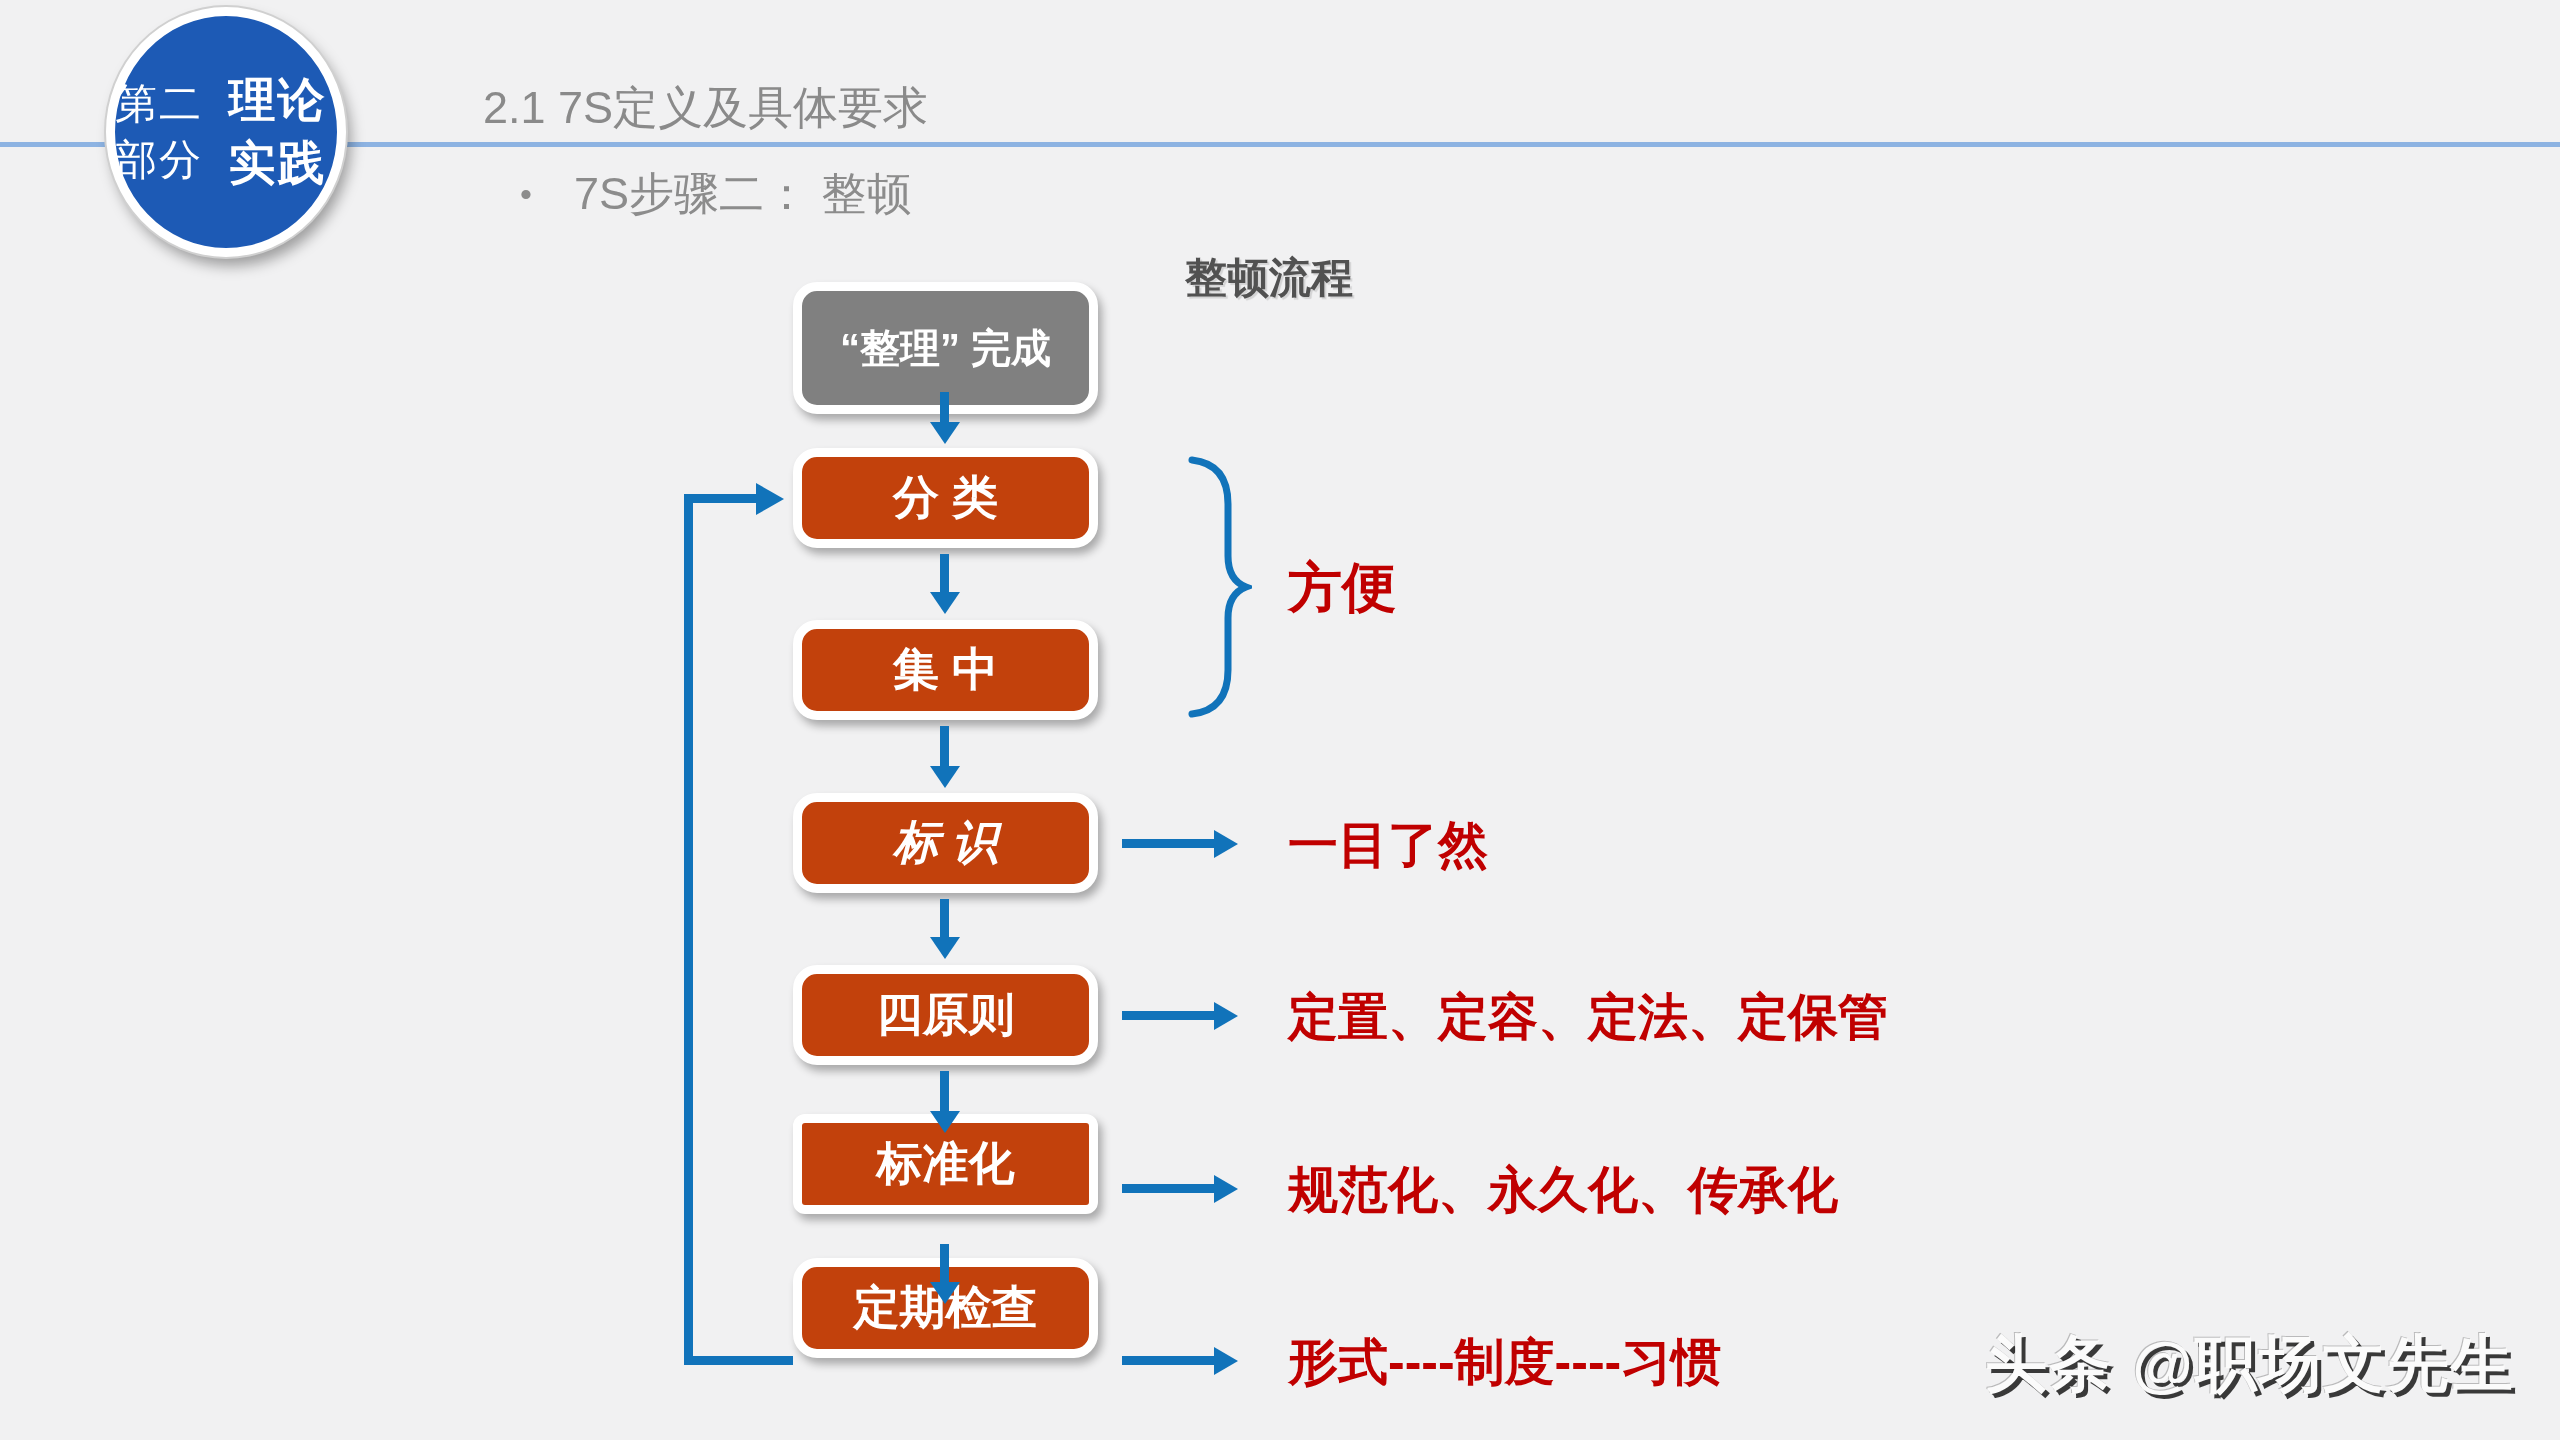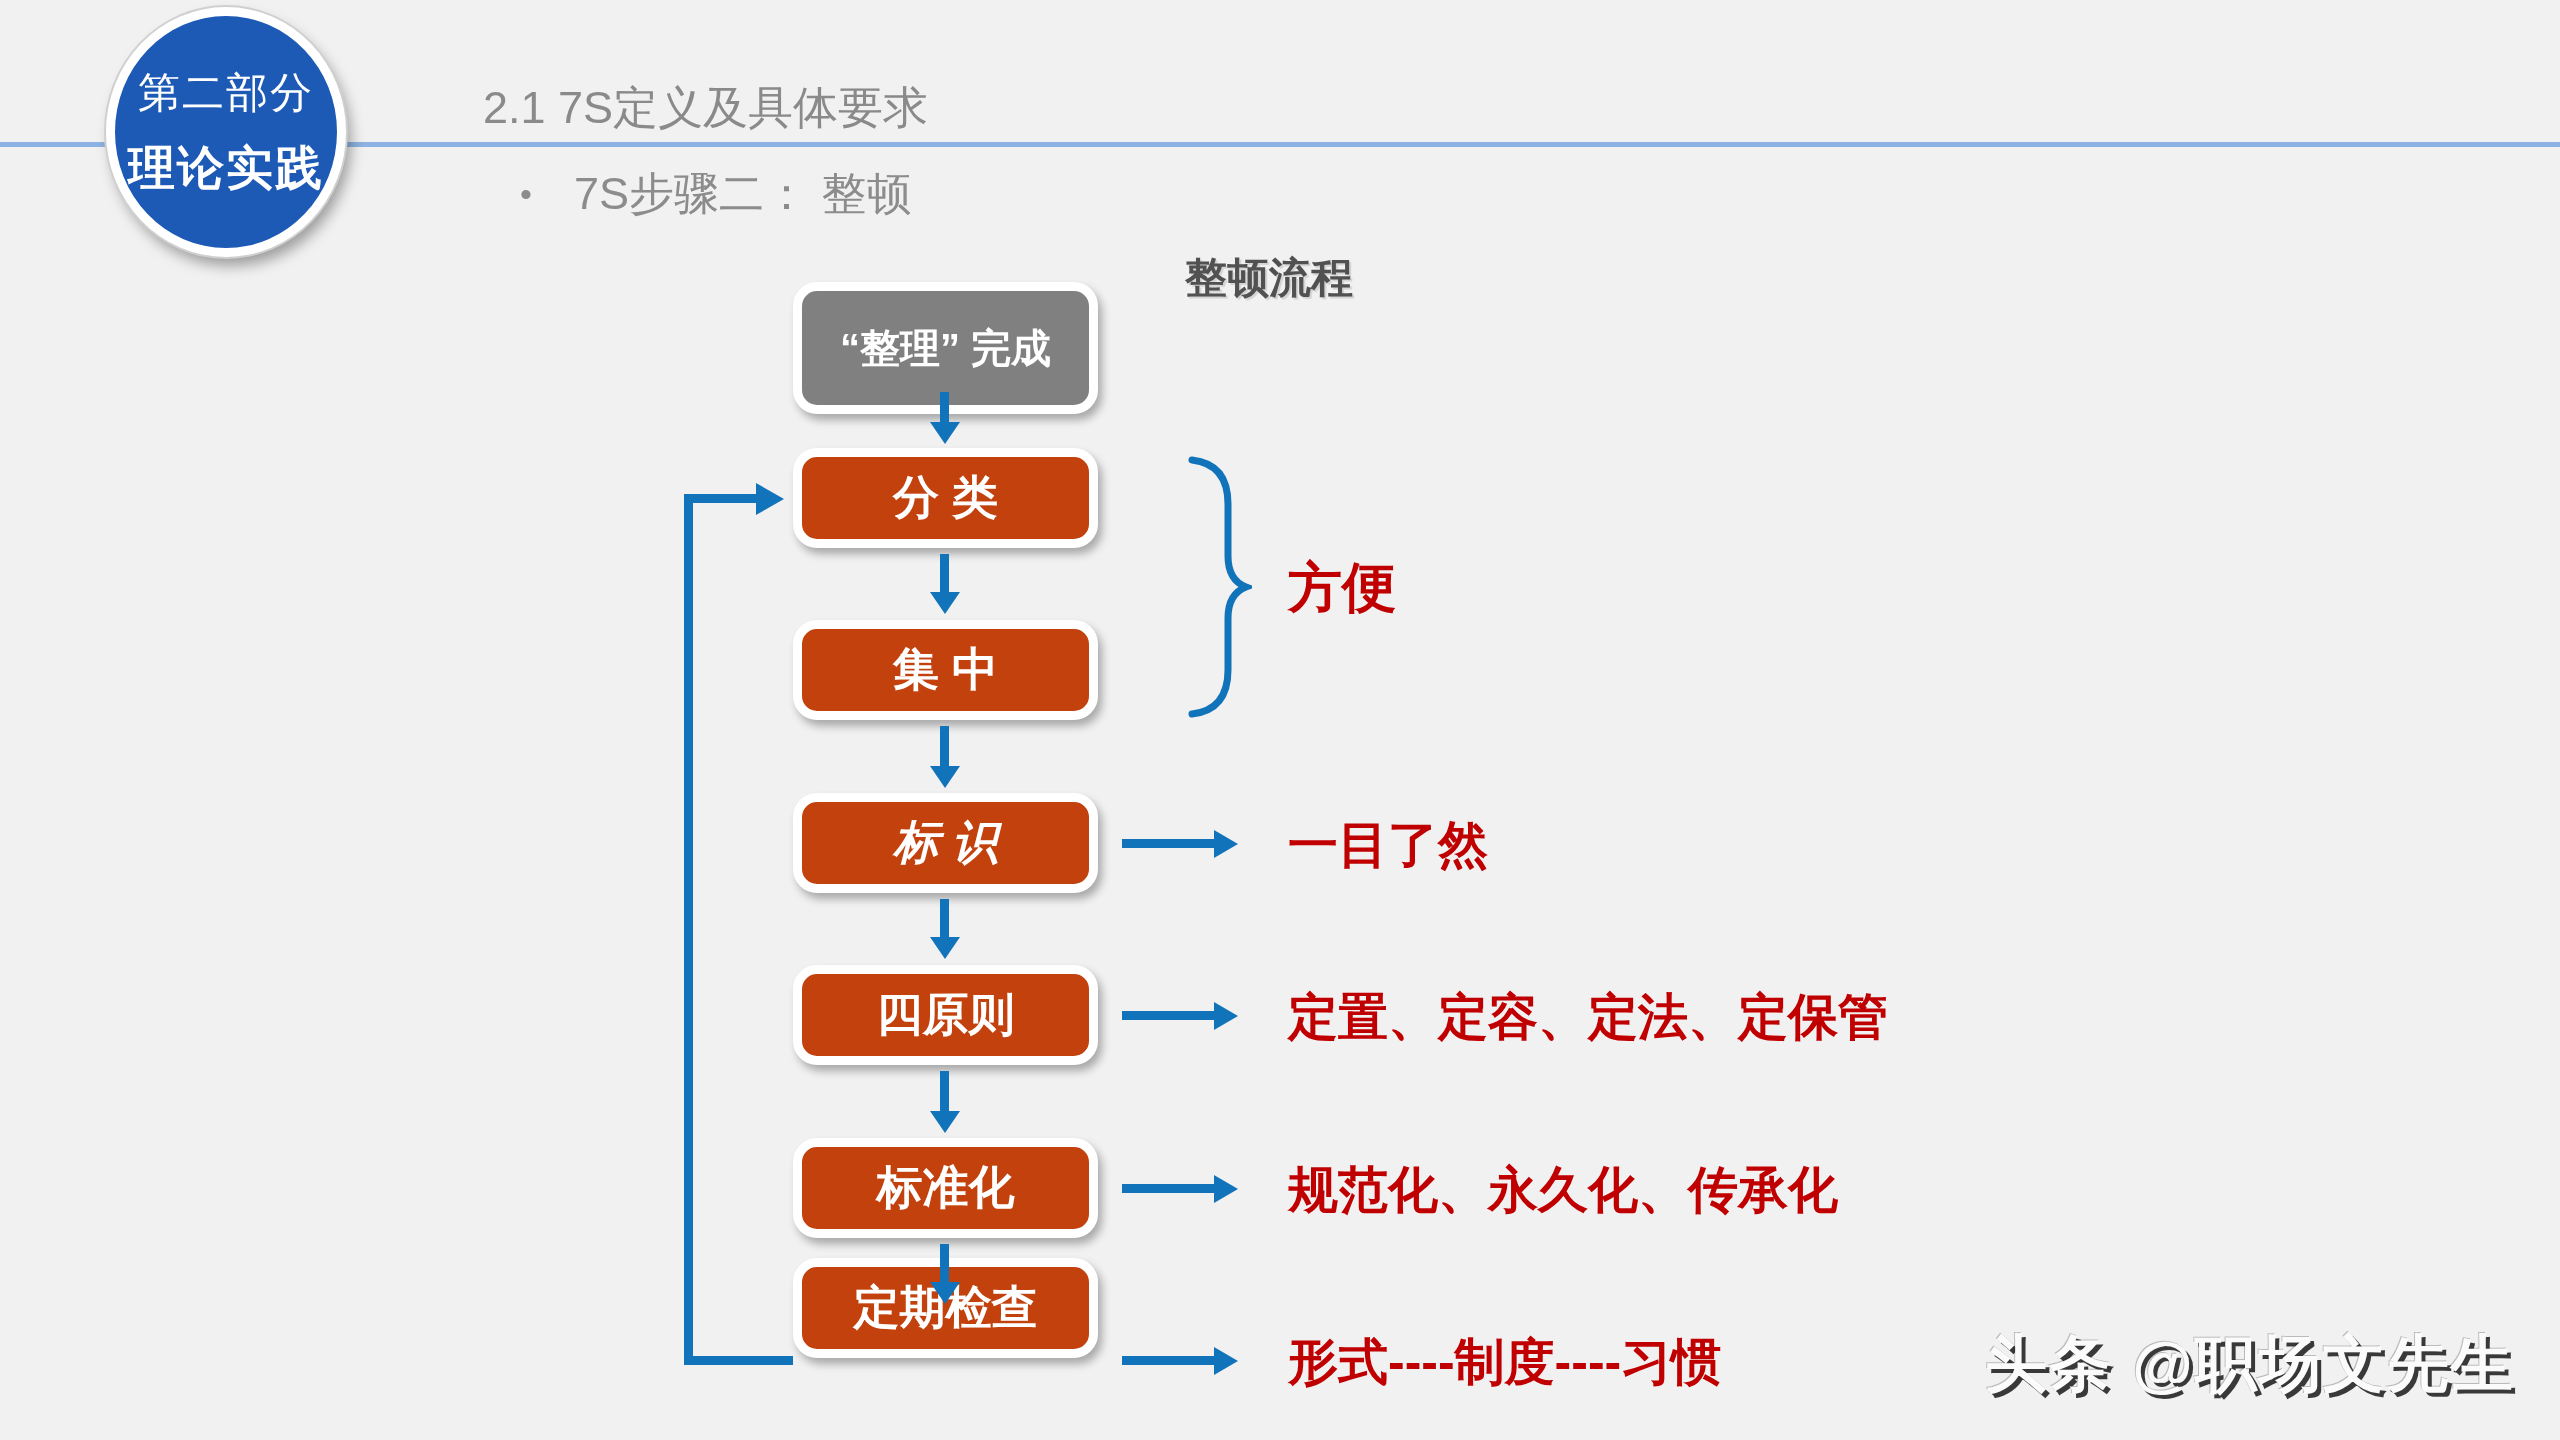--- a/index.html
+++ b/index.html
@@ -10,42 +10,42 @@
     overflow:hidden;
     font-family:"Liberation Sans","DejaVu Sans",sans-serif;
   }
   
   .divider{position:absolute;left:0;top:142px;width:2560px;height:5px;background:#8db3e2;}
   
   .badge{
     position:absolute;left:106px;top:7px;width:240px;height:250px;
     background:#1d5ab5;border:9px solid #ffffff;border-radius:50%;
     box-shadow:0 0 0 2px #d0d0d0, 5px 9px 14px rgba(0,0,0,0.35);
-    display:flex;flex-direction:column;align-items:center;justify-content:center;
+    display:flex;flex-direction:row;align-items:center;justify-content:center;
     box-sizing:border-box;gap:16px;z-index:5;
   }
   .badge .l1{color:#fff;font-size:42px;letter-spacing:2px;}
   .badge .l2{color:#fff;font-size:47px;font-weight:bold;letter-spacing:2px;}
   
   .header-title{position:absolute;left:483px;top:78px;font-size:45px;color:#8a8a8a;}
   .bullet-row{position:absolute;left:520px;top:164px;font-size:45px;color:#8c8c8c;display:flex;align-items:center;}
   .bullet-dot{font-size:34px;margin-right:42px;color:#8c8c8c;}
   
   .flow-title{position:absolute;left:1185px;top:250px;font-size:42px;font-weight:bold;color:#515151;text-shadow:2px 2px 1px rgba(0,0,0,0.12);}
   
   .node{
     position:absolute;left:793px;width:305px;height:100px;
     border:9px solid #ffffff;border-radius:24px;box-sizing:border-box;
     box-shadow:4px 6px 8px rgba(0,0,0,0.3);
     display:flex;align-items:center;justify-content:center;
     color:#ffffff;font-weight:bold;
   }
   .node.start{background:#808080;top:282px;height:132px;font-size:40px;}
   .node.blue{background:#c2410c;font-size:46px;}
-  .n1{top:448px;} .n2{top:620px;} .n3{top:793px;font-style:italic;} .n4{top:965px;} .n5{top:1138px;} .n6{top:1258px;}
+  .n1{top:448px;} .n2{top:620px;} .n3{top:793px;font-style:italic;} .n4{top:965px;} .n5{top:1114px;border-radius:12px;} .n6{top:1258px;}
   
   .varrow{position:absolute;left:940px;width:9px;background:#1173ba;}
   .varrow::after{
     content:"";position:absolute;top:100%;left:50%;transform:translateX(-50%);
     border:15px solid transparent;border-bottom:0;border-top:22px solid #1173ba;
   }
   
   .harrow{position:absolute;left:1122px;width:92px;height:9px;background:#1173ba;}
   .harrow::after{
     content:"";position:absolute;left:100%;top:50%;transform:translateY(-50%);

